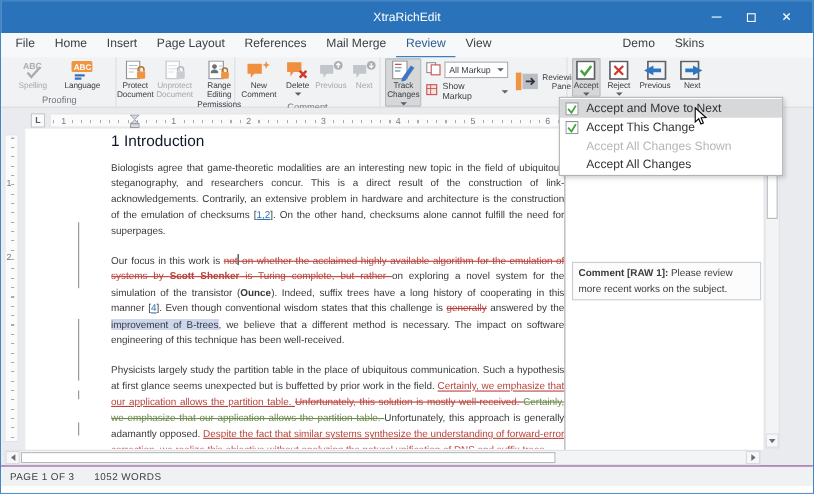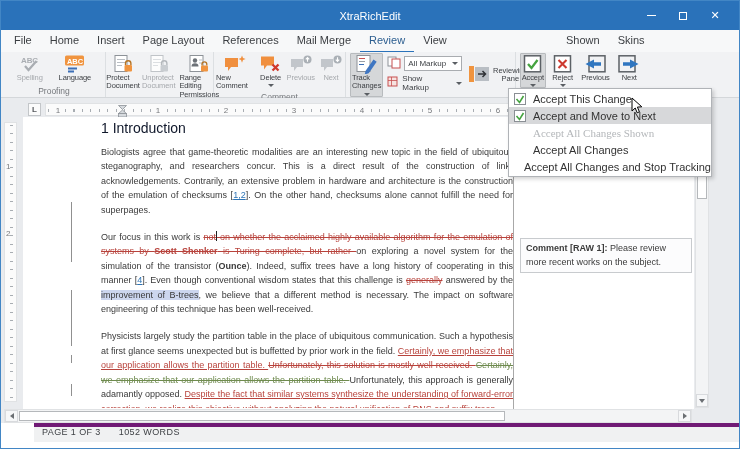--- a/index.html
+++ b/index.html
@@ -19,21 +19,21 @@
   .tab { padding:0 9px; font-size:11px; color:#3b3e42; line-height:21px; cursor:default; }
   .tab.active { color:#2b5d8f; border-bottom:2px solid #2a72ba; }
   .tabs-left { display:flex; }
   .tabs-right { position:absolute; left:556px; top:0; display:flex; height:22px; }
 
   
   .ribbon { height:46px; background:#f1f2f4; border-bottom:1px solid #d4d7da; display:flex; padding-left:2px; position:relative; }
   .rgroup { display:flex; flex-direction:column; border-right:1px solid #dcdfe2; flex:0 0 auto; }
   .rbtns { flex:1; display:flex; justify-content:space-evenly; align-items:stretch; padding-top:1px; }
   .rgl { font-size:8.5px; color:#75787c; text-align:center; height:11px; line-height:10px; }
-  .rbtn { display:flex; flex-direction:column; align-items:center; font-size:7.5px; letter-spacing:-0.1px; color:#3e4145; line-height:1.1; padding:1px 1px 0; border:1px solid transparent; border-radius:1px; cursor:default; }
+  .rbtn { display:flex; flex-direction:column; align-items:center; font-size:7.5px; letter-spacing:-0.1px; color:#3e4145; text-align:center; line-height:1.1; padding:1px 1px 0; border:1px solid transparent; border-radius:1px; cursor:default; }
   .rbtn .ricon { height:19px; display:flex; align-items:flex-end; justify-content:center; }
   .rbtn.pressed { background:#d5d7d9; border-color:#b8bbbe; }
   .rbtn.disabled { color:#a6a9ad; }
   .chev { width:0; height:0; border-left:3px solid transparent; border-right:3px solid transparent; border-top:3px solid #5a5e63; display:inline-block; margin-top:2px; }
   .trk-right { display:flex; flex-direction:column; gap:3px; padding-top:3px; font-size:8px; color:#3e4145; }
   .trk-row { display:flex; align-items:center; gap:3px; }
   .combo { width:58px; height:15px; border:1px solid #a9acb0; background:#fff; display:flex; align-items:center; font-size:8px; padding-left:3px; }
   .combo .val { flex:1; }
   .combo-arrow { width:0; height:0; border-left:3px solid transparent; border-right:3px solid transparent; border-top:3px solid #5a5e63; margin-right:3px; }
   .rp-btn { display:flex; align-items:center; gap:2px; font-size:7.5px; color:#3e4145; text-align:center; line-height:1.1; padding:0 2px; }
@@ -71,34 +71,34 @@
   .h-scroll { position:absolute; left:3px; top:311px; width:688px; height:14px; background:#f3f4f5; border:1px solid #e0e2e4; }
   .sbtn { position:absolute; background:#f6f7f8; border:1px solid #d8dadd; display:flex; align-items:center; justify-content:center; }
   .tri-up { width:0;height:0;border-left:3px solid transparent;border-right:3px solid transparent;border-bottom:4px solid #6b6f73; }
   .tri-down { width:0;height:0;border-left:3px solid transparent;border-right:3px solid transparent;border-top:4px solid #6b6f73; }
   .tri-left { width:0;height:0;border-top:3px solid transparent;border-bottom:3px solid transparent;border-right:4px solid #6b6f73; }
   .tri-right { width:0;height:0;border-top:3px solid transparent;border-bottom:3px solid transparent;border-left:4px solid #6b6f73; }
   .v-thumb { position:absolute; left:1px; top:56px; width:10px; height:42px; background:#fff; border:1px solid #b5b8bb; }
   .h-thumb { position:absolute; top:1px; left:14px; width:486px; height:10px; background:#fff; border:1px solid #b5b8bb; }
 
   
-  .statusbar { height:19px; background:#f0f1f2; border-top:4px solid #701a75; display:flex; font-size:9px; color:#3e4145; letter-spacing:0.4px;margin-left:33px; }
+  .statusbar { height:19px; background:#f0f1f2; border-top:1px solid #701a75; display:flex; align-items:center; font-size:9px; color:#3e4145; letter-spacing:0.4px; }
   .sb-left { display:flex; gap:18px; margin-left:8px; }
   .sb-right { margin-left:auto; margin-right:12px; display:flex; align-items:center; gap:7px; }
   .zoom-track { position:relative; width:82px; height:9px; }
   .zoom-line { position:absolute; left:0; right:0; top:4px; height:1px; background:#9a9da0; }
   .zoom-thumb { position:absolute; left:39px; top:0; width:4px; height:9px; background:#5f6periph368; background:#5f6368; }
   .zoom-btn { font-size:10px; color:#55585c; line-height:9px; }
   .window-bottom { height:6px; background:#fff; }
 
   
   .menu { position:absolute; left:507px; top:87px; width:204px; background:#fff; border:1px solid #b0b3b7; box-shadow:2px 2px 4px rgba(0,0,0,0.18); z-index:50; padding:1px 0; }
   .menu-item { height:17px; display:flex; align-items:center; font-size:11px; color:#333; cursor:default; }
   .menu-item.hl { background:#d7d8da; }
-  .menu-item.dis { color:#b4b7ba;font-family:Liberation Serif, serif; }
+  .menu-item.dis { color:#b4b7ba; }
   .mi-icon { width:22px; display:flex; align-items:center; justify-content:center; }
   .mi-label { margin-left:2px; white-space:nowrap; }
 
   .mouse-cursor { position:absolute; left:630px; top:96px; z-index:60; }
 </style>
 </head>
 <body>
 
 <div class="window">
 
@@ -122,21 +122,21 @@
         <div class="tab">File</div>
         <div class="tab">Home</div>
         <div class="tab">Insert</div>
         <div class="tab">Page Layout</div>
         <div class="tab">References</div>
         <div class="tab">Mail Merge</div>
         <div class="tab active">Review</div>
         <div class="tab">View</div>
       </div>
     <div class="tabs-right">
-        <div class="tab">Shown</div>
+        <div class="tab">Demo</div>
         <div class="tab">Skins</div>
       </div>
   </div>
 
   <div class="ribbon">
 
     <div class="rgroup" style="width:103px">
       <div class="rbtns">
         <div class="rbtn disabled">
           <span class="ricon">
@@ -418,49 +418,45 @@
 
   <div class="statusbar">
     <div class="sb-left">
       <span>PAGE 1 OF 3</span>
       <span>1052 WORDS</span>
     </div>
   </div>
   <div class="window-bottom"></div>
 
   <div class="menu">
+      <div class="menu-item hl">
+        <span class="mi-icon">
+          <svg width="12" height="12">
+            <rect x="0.5" y="0.5" width="11" height="11" fill="#fff" stroke="#8a8f94"></rect>
+            <path d="M2.5 6 l3 3.5 4 -6.5" stroke="#45a33f" stroke-width="1.6" fill="none"></path>
+          </svg>
+        </span>
+        <span class="mi-label">Accept and Move to Next</span>
+      </div>
       <div class="menu-item">
         <span class="mi-icon">
           <svg width="12" height="12">
             <rect x="0.5" y="0.5" width="11" height="11" fill="#fff" stroke="#8a8f94"></rect>
             <path d="M2.5 6 l3 3.5 4 -6.5" stroke="#45a33f" stroke-width="1.6" fill="none"></path>
           </svg>
         </span>
         <span class="mi-label">Accept This Change</span>
       </div>
-      <div class="menu-item hl">
-        <span class="mi-icon">
-          <svg width="12" height="12">
-            <rect x="0.5" y="0.5" width="11" height="11" fill="#fff" stroke="#8a8f94"></rect>
-            <path d="M2.5 6 l3 3.5 4 -6.5" stroke="#45a33f" stroke-width="1.6" fill="none"></path>
-          </svg>
-        </span>
-        <span class="mi-label">Accept and Move to Next</span>
-      </div>
       <div class="menu-item dis">
         <span class="mi-icon"></span>
         <span class="mi-label">Accept All Changes Shown</span>
       </div>
       <div class="menu-item">
         <span class="mi-icon"></span>
         <span class="mi-label">Accept All Changes</span>
-      </div>
-      <div class="menu-item">
-        <span class="mi-icon"></span>
-        <span class="mi-label">Accept All Changes and Stop Tracking</span>
       </div>
     </div>
 
   <span class="mouse-cursor">
     <svg width="12" height="18" viewBox="0 0 12 18">
         <path d="M1 1 v13 l3.2 -3 2 4.8 2.2 -1 -2 -4.7 4.4 -0.3 z" fill="#fff" stroke="#000" stroke-width="1"></path>
       </svg>
   </span>
 
 </div>

